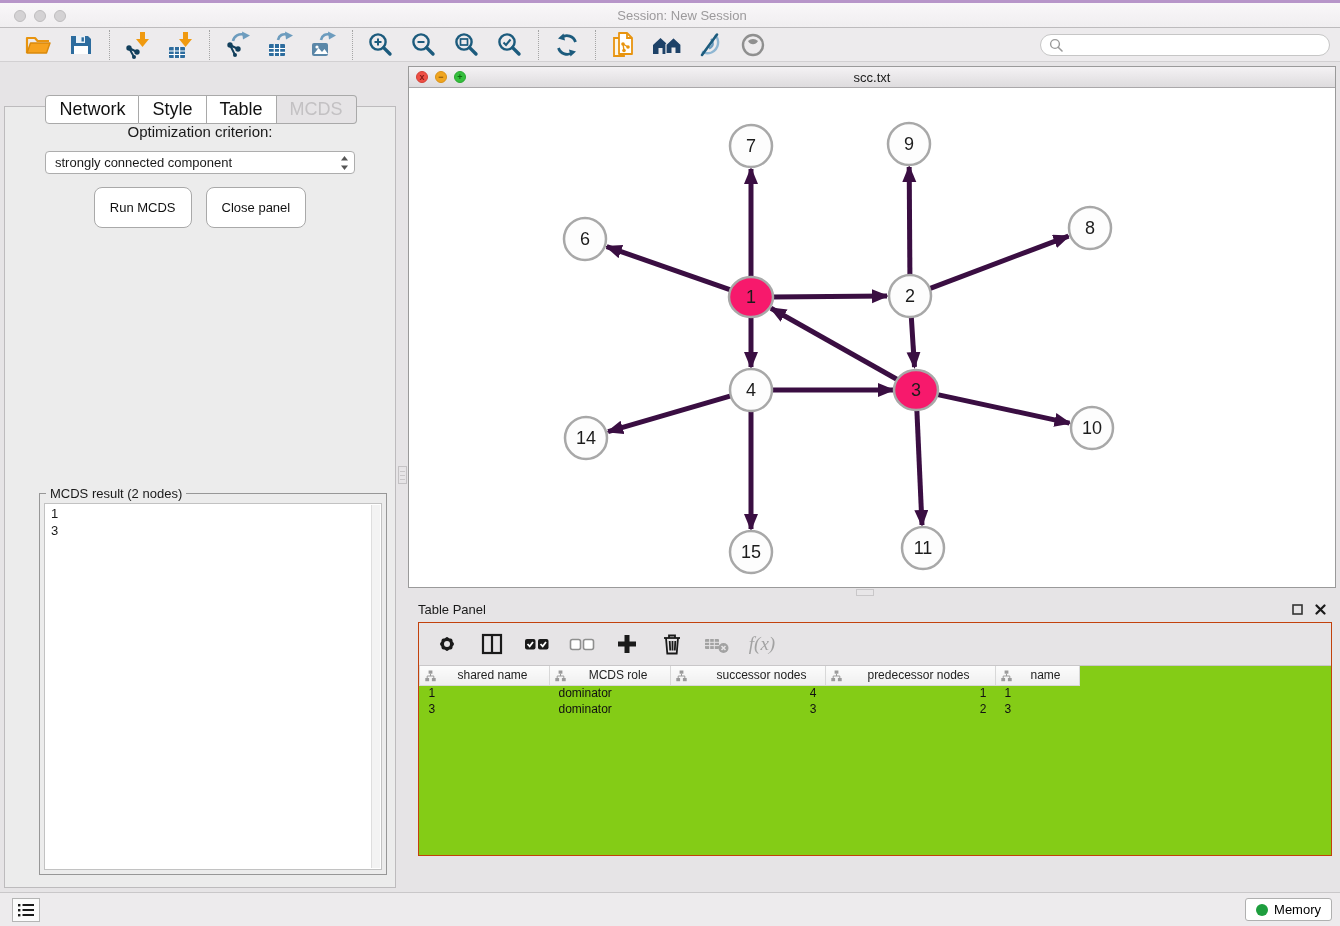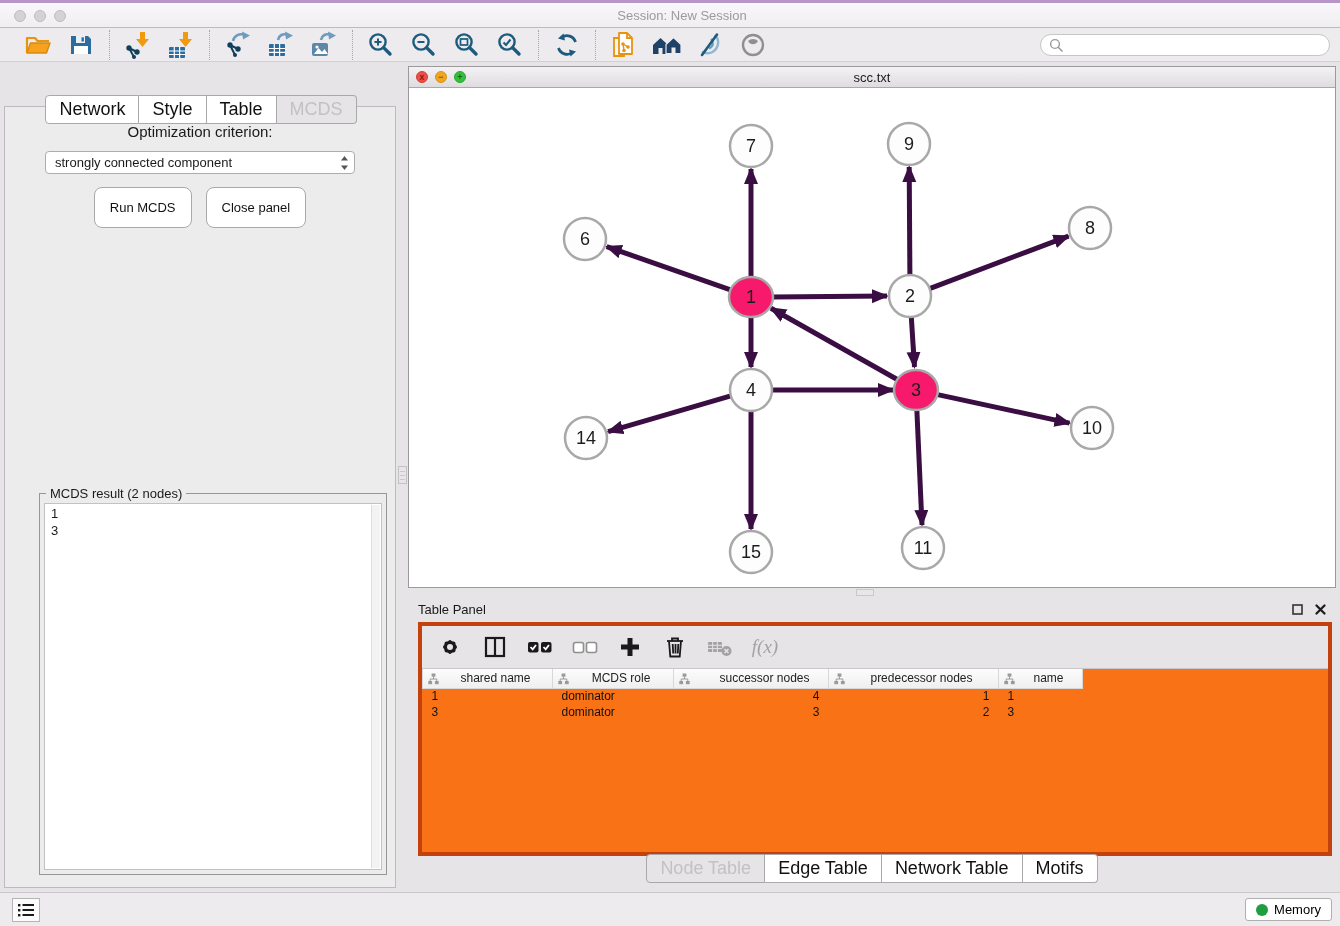--- a/index.html
+++ b/index.html
@@ -80,21 +80,21 @@
   
   .v-handle { position:absolute; left:398px; top:466px; width:9px; height:18px;
     background:#e8e6e8; border:1px solid #c4c2c4;
     background-image:repeating-linear-gradient(#c9c7c9 0 1px, transparent 1px 4px); background-clip:content-box; padding:2px 1px; }
   .h-handle { position:absolute; left:856px; top:589px; width:18px; height:7px;
     background:#e8e6e8; border:1px solid #c9c7c9; }
 
   
   .table-panel { position:absolute; left:408px; top:595px; width:928px; height:295px; }
   .table-container { position:absolute; top:27px; left:10px; right:4px; bottom:34px;
-    background:#f97316; border:4px solid #c2410c; overflow:hidden; }
+    background:#84cc16; border:1px solid #c2410c; overflow:hidden; }
   .table-toolbar { height:43px; background:#e6e4e6; border-bottom:1px solid #c9c7c9;
     display:flex; align-items:center; gap:19px; padding:0 15px; }
   .ttbtn { background:none; border:none; padding:0; display:flex; align-items:center; justify-content:center;
     width:26px; height:26px; cursor:pointer; }
   .ttbtn.disabled { cursor:default; }
   .fx-label { font-family:"Liberation Serif", serif; font-style:italic; font-size:19px; color:#a2a2a2; }
   table.node-table { border-collapse:collapse; table-layout:fixed; width:660px; font-size:12px; }
   .node-table th { height:19px; font-weight:normal; font-size:12px; color:#222;
     background:linear-gradient(#fcfcfc,#efefef); border:1px solid #d8d8d8; border-top:none;
     position:relative; text-align:center; padding:0 4px 0 20px; white-space:nowrap; overflow:hidden; }
@@ -533,26 +533,20 @@
           <tr>
             <td style="text-align: left;">3</td>
             <td style="text-align: left;">dominator</td>
             <td style="text-align: right;">3</td>
             <td style="text-align: right;">2</td>
             <td style="text-align: left;">3</td>
           </tr>
         </tbody>
     </table>
   </div>
-  <div class="table-tabs seg">
-      <button class="seg-btn active">Node Table</button>
-      <button class="seg-btn">Edge Table</button>
-      <button class="seg-btn">Network Table</button>
-      <button class="seg-btn">Motifs</button>
-    </div>
 </div>
 
 <div class="statusbar">
   <button class="list-btn">
     <svg width="18" height="16" viewBox="0 0 18 16">
       <g stroke="#1a1a1a" stroke-width="2">
         <line x1="5.5" y1="3" x2="17" y2="3"></line>
           <line x1="5.5" y1="8" x2="17" y2="8"></line>
           <line x1="5.5" y1="13" x2="17" y2="13"></line>
       </g>

